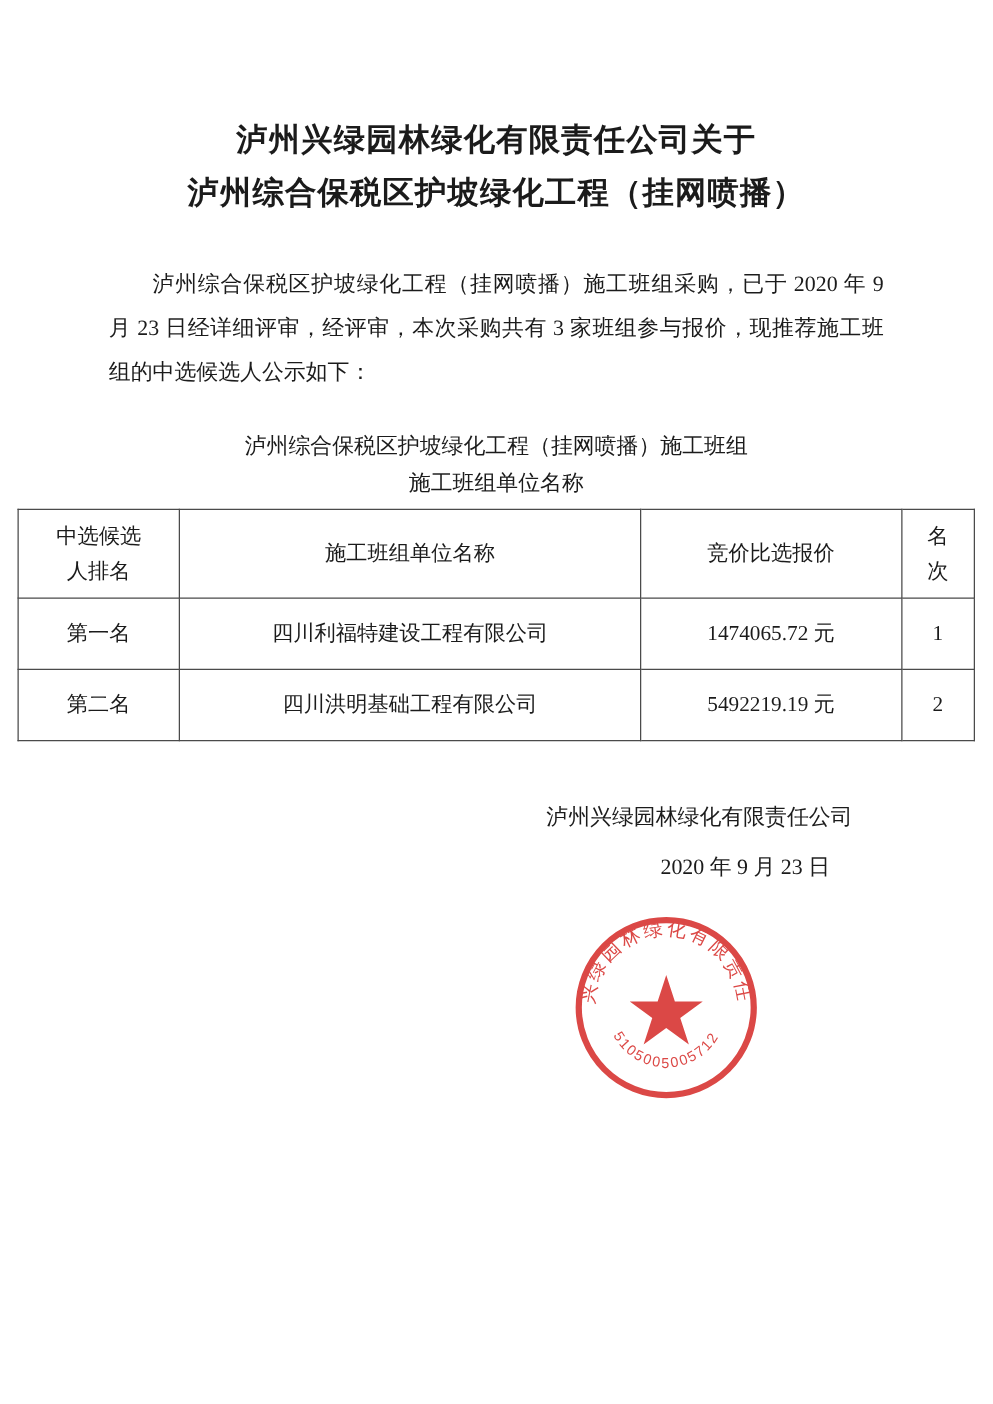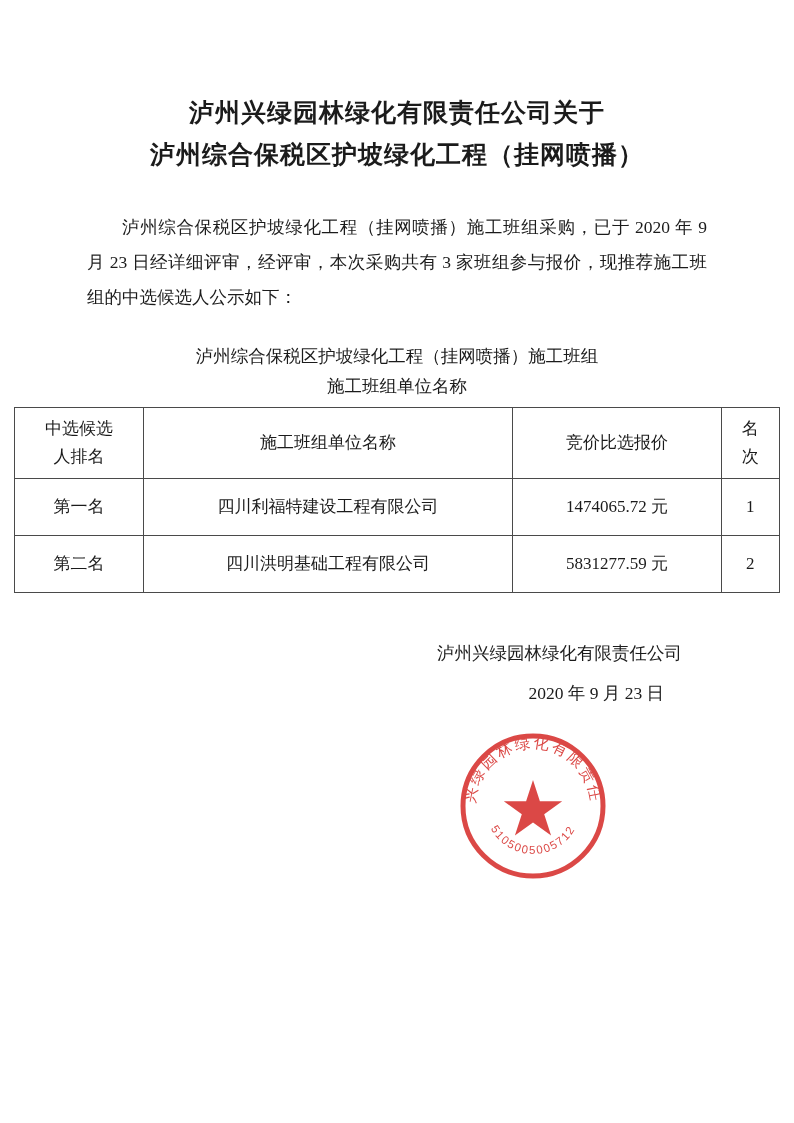--- a/index.html
+++ b/index.html
@@ -148,21 +148,21 @@
     <tbody>
       <tr>
         <td class="col-rank">第一名</td>
         <td class="col-name">四川利福特建设工程有限公司</td>
         <td class="col-price">1474065.72 元</td>
         <td class="col-order">1</td>
       </tr>
       <tr>
         <td class="col-rank">第二名</td>
         <td class="col-name">四川洪明基础工程有限公司</td>
-        <td class="col-price">5831277.59 元</td>
+        <td class="col-price">5492219.19 元</td>
         <td class="col-order">2</td>
       </tr>
     </tbody>
   </table>
 
   <div class="sign-block">
     <span class="sign-line">泸州兴绿园林绿化有限责任公司</span>
     <span class="sign-line sign-date">2020 年 9 月 23 日</span>
   </div>
 

